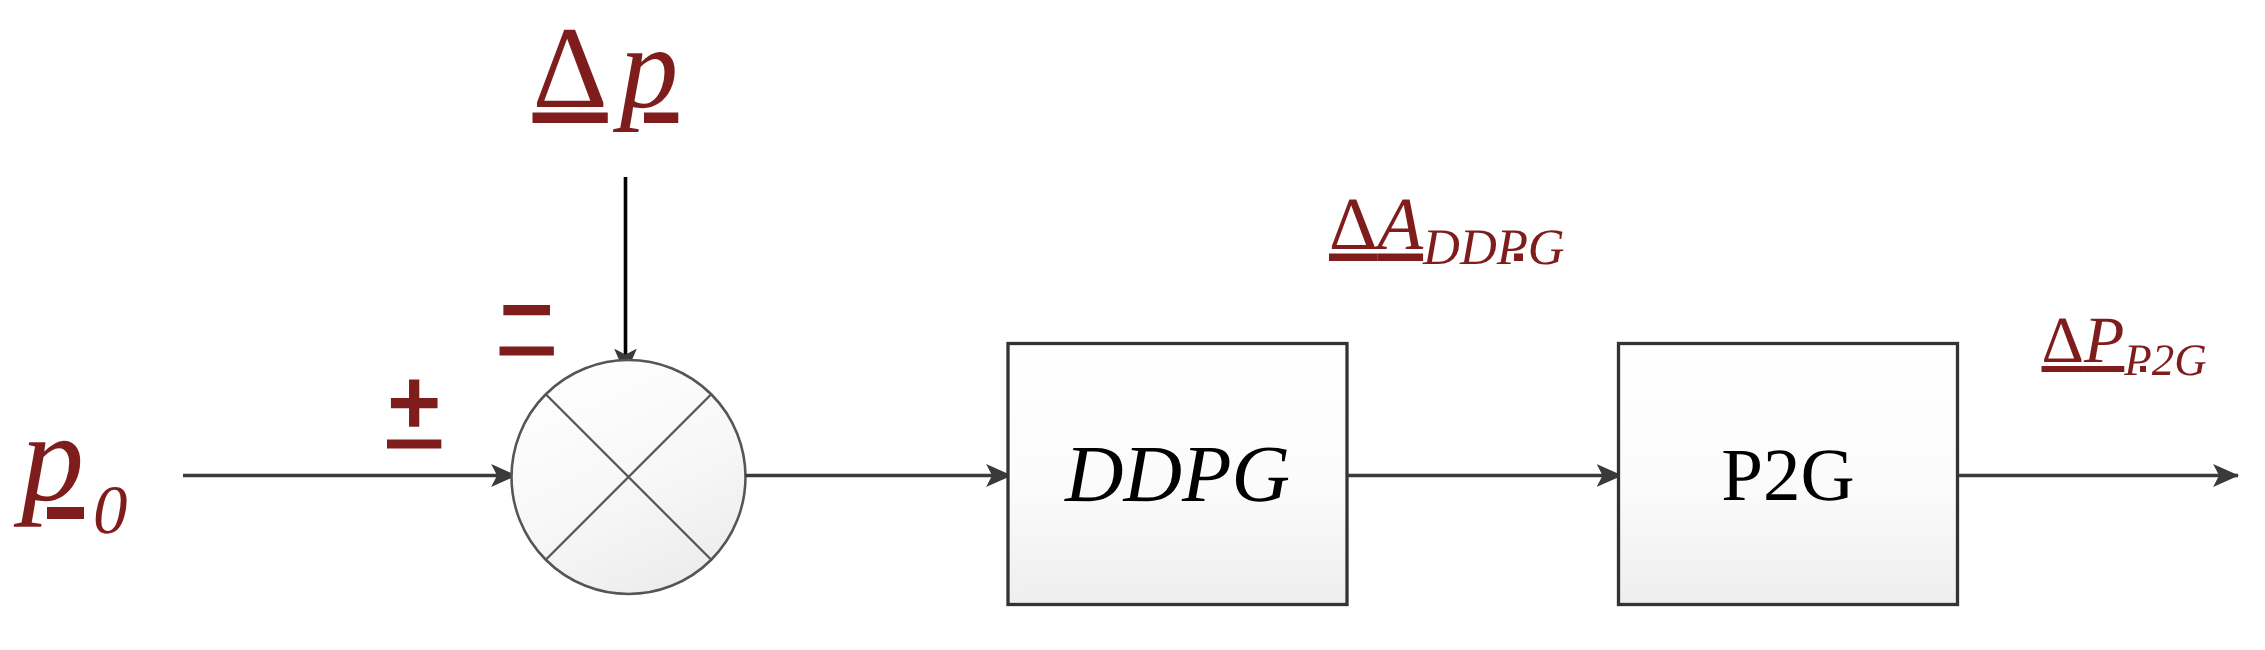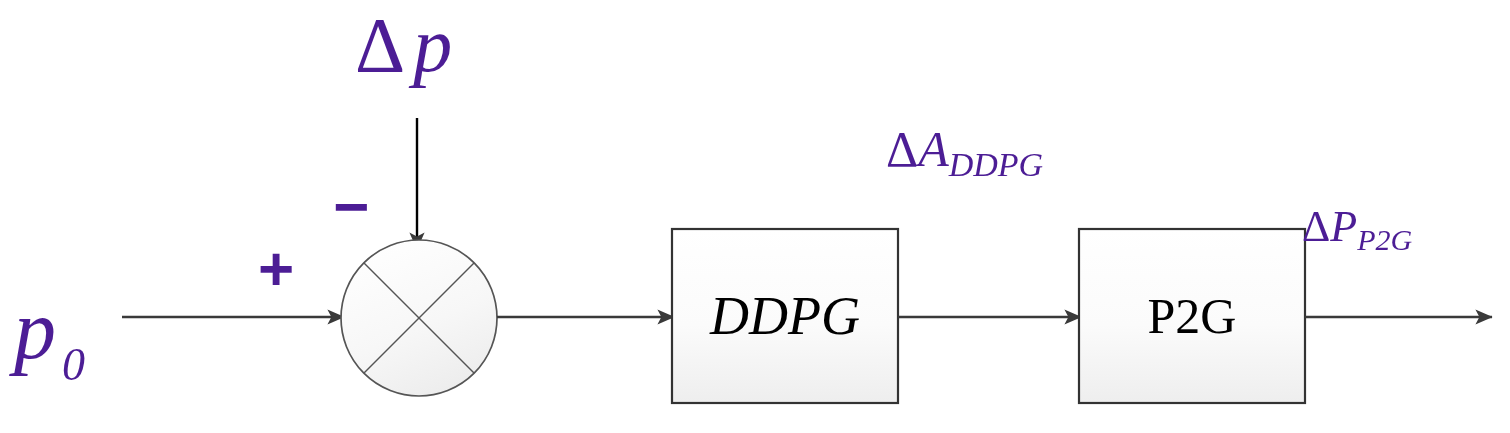--- a/index.html
+++ b/index.html
@@ -20,29 +20,30 @@
   }
   #diagram-svg {
     position: absolute;
     left: 0;
     top: 0;
     width: 1510px;
     height: 433px;
   }
   .label {
     position: absolute;
-    color: #4c1d95;
+    color: #7f1d1d;
     white-space: nowrap;
     line-height: 1;
     font-family: "Liberation Serif", serif;
+    text-decoration: underline;
   }
   
   #label-p0 {
     left: 14px;
-    top: 288px;
+    top: 264px;
     font-size: 84px;
     font-style: italic;
   }
   #label-p0 .sub {
     font-size: 46px;
     font-style: italic;
     position: relative;
     top: 22px;
     left: 6px;
   }
@@ -69,21 +70,21 @@
   #label-delta-a .delta { font-style: normal; }
   #label-delta-a .var { font-style: italic; }
   #label-delta-a .sub {
     font-size: 34px;
     font-style: italic;
     position: relative;
     top: 10px;
   }
   
   #label-delta-p2g {
-    left: 1302px;
+    left: 1361px;
     top: 205px;
     font-size: 44px;
   }
   #label-delta-p2g .delta { font-style: normal; }
   #label-delta-p2g .var { font-style: italic; }
   #label-delta-p2g .sub {
     font-size: 30px;
     font-style: italic;
     position: relative;
     top: 9px;

